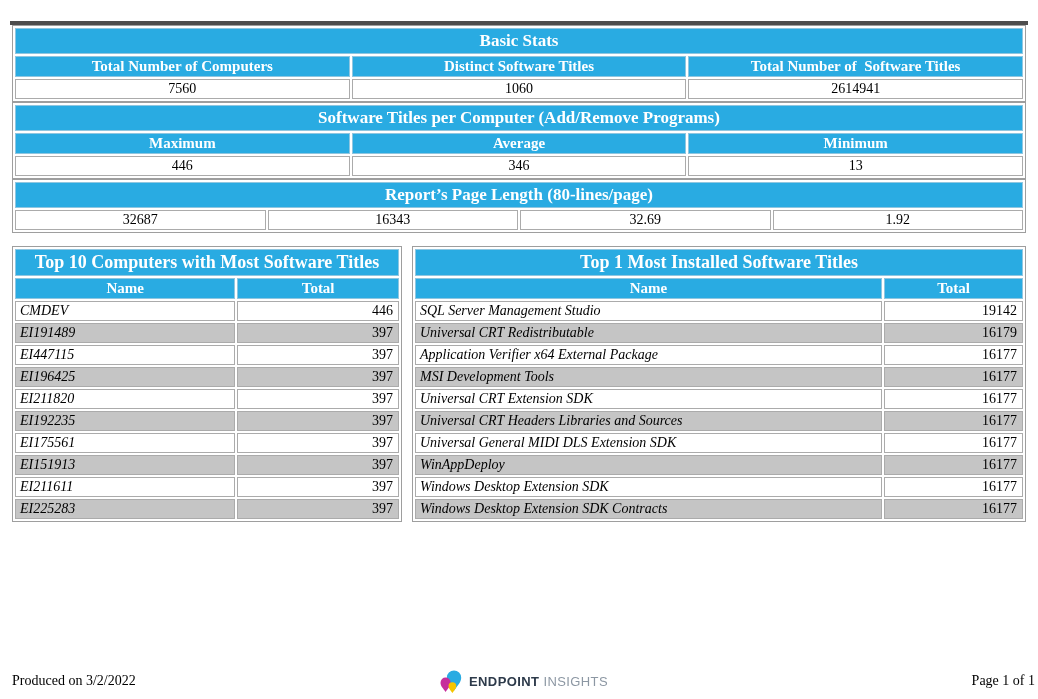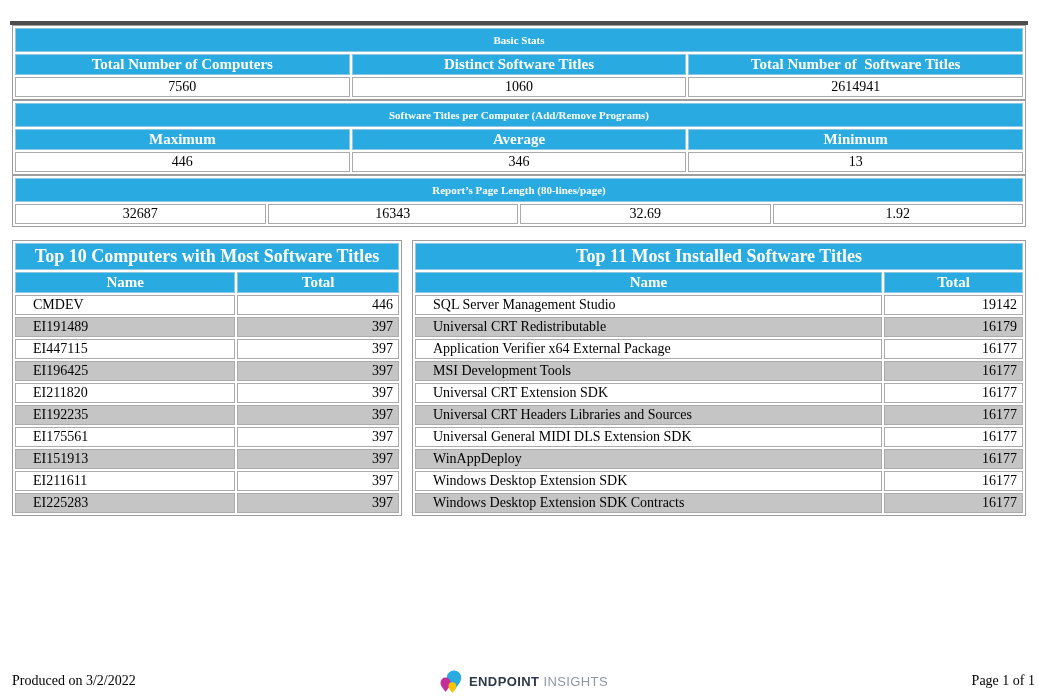--- a/index.html
+++ b/index.html
@@ -21,21 +21,21 @@
   
   table.report {
     width: 1014px; margin: 0 12px;
     border-collapse: separate; border-spacing: 2px;
     border: 1px solid #9E9E9E; background: #fff;
     table-layout: fixed;
   }
   table.report th, table.report td { overflow: hidden; }
   .t-title {
     background: #29ABE2; color: #fff; text-align: center;
-    font-size: 11px; font-weight: bold; padding: 2px 4px; height: 24px;
+    font-size: 17px; font-weight: bold; padding: 2px 4px; height: 24px;
     border: 1px solid #8FC6E0;
   }
   .t-col {
     background: #29ABE2; color: #fff; text-align: center;
     font-size: 15px; font-weight: bold; padding: 1px 12px; height: 20px;
     border: 1px solid #8FC6E0; white-space: pre-wrap;
   }
   .t-val {
     background: #fff; text-align: center; font-size: 14px;
     padding: 0 4px; height: 20px; border: 1px solid #ABABAB;
@@ -49,22 +49,23 @@
   }
   table.list { 
     border-collapse: separate; border-spacing: 2px;
     border: 1px solid #9E9E9E; background: #fff; table-layout: fixed;
   }
   table.list.left  { width: 390px; }
   table.list.right { width: 614px; }
   table.list .t-title { font-size: 18px; height: 25px; }
   table.list .cell-name {
     background: #fff; font-size: 14px; text-align: left;
-    padding: 1px 17px; height: 16px; border: 1px solid #ABABAB;
+    padding: 1px 4px; height: 16px; border: 1px solid #ABABAB;
     white-space: nowrap;
+    font-style: italic;
   }
   table.list .cell-total {
     background: #fff; font-size: 14px; text-align: right;
     padding: 1px 5px; height: 20px; border: 1px solid #ABABAB;
   }
   table.list tbody tr:nth-child(even) .cell-name,
   table.list tbody tr:nth-child(even) .cell-total { background: #C5C5C5; }
   table.list.left  col.c-name  { width: 218px; }
   table.list.left  col.c-total { width: 160px; }
   table.list.right col.c-name  { width: 464px; }
@@ -202,21 +203,21 @@
         </tbody>
     </table>
 
     <table class="list right">
       <colgroup>
           <col class="c-name">
           <col class="c-total">
         </colgroup>
       <thead>
         <tr>
-          <th class="t-title" colspan="2">Top 11 Most Installed Software Titles</th>
+          <th class="t-title" colspan="2">Top 1 Most Installed Software Titles</th>
         </tr>
         <tr>
           <th class="t-col">Name</th>
           <th class="t-col">Total</th>
         </tr>
       </thead>
       <tbody>
           <tr>
             <td class="cell-name">SQL Server Management Studio</td>
             <td class="cell-total">19142</td>

